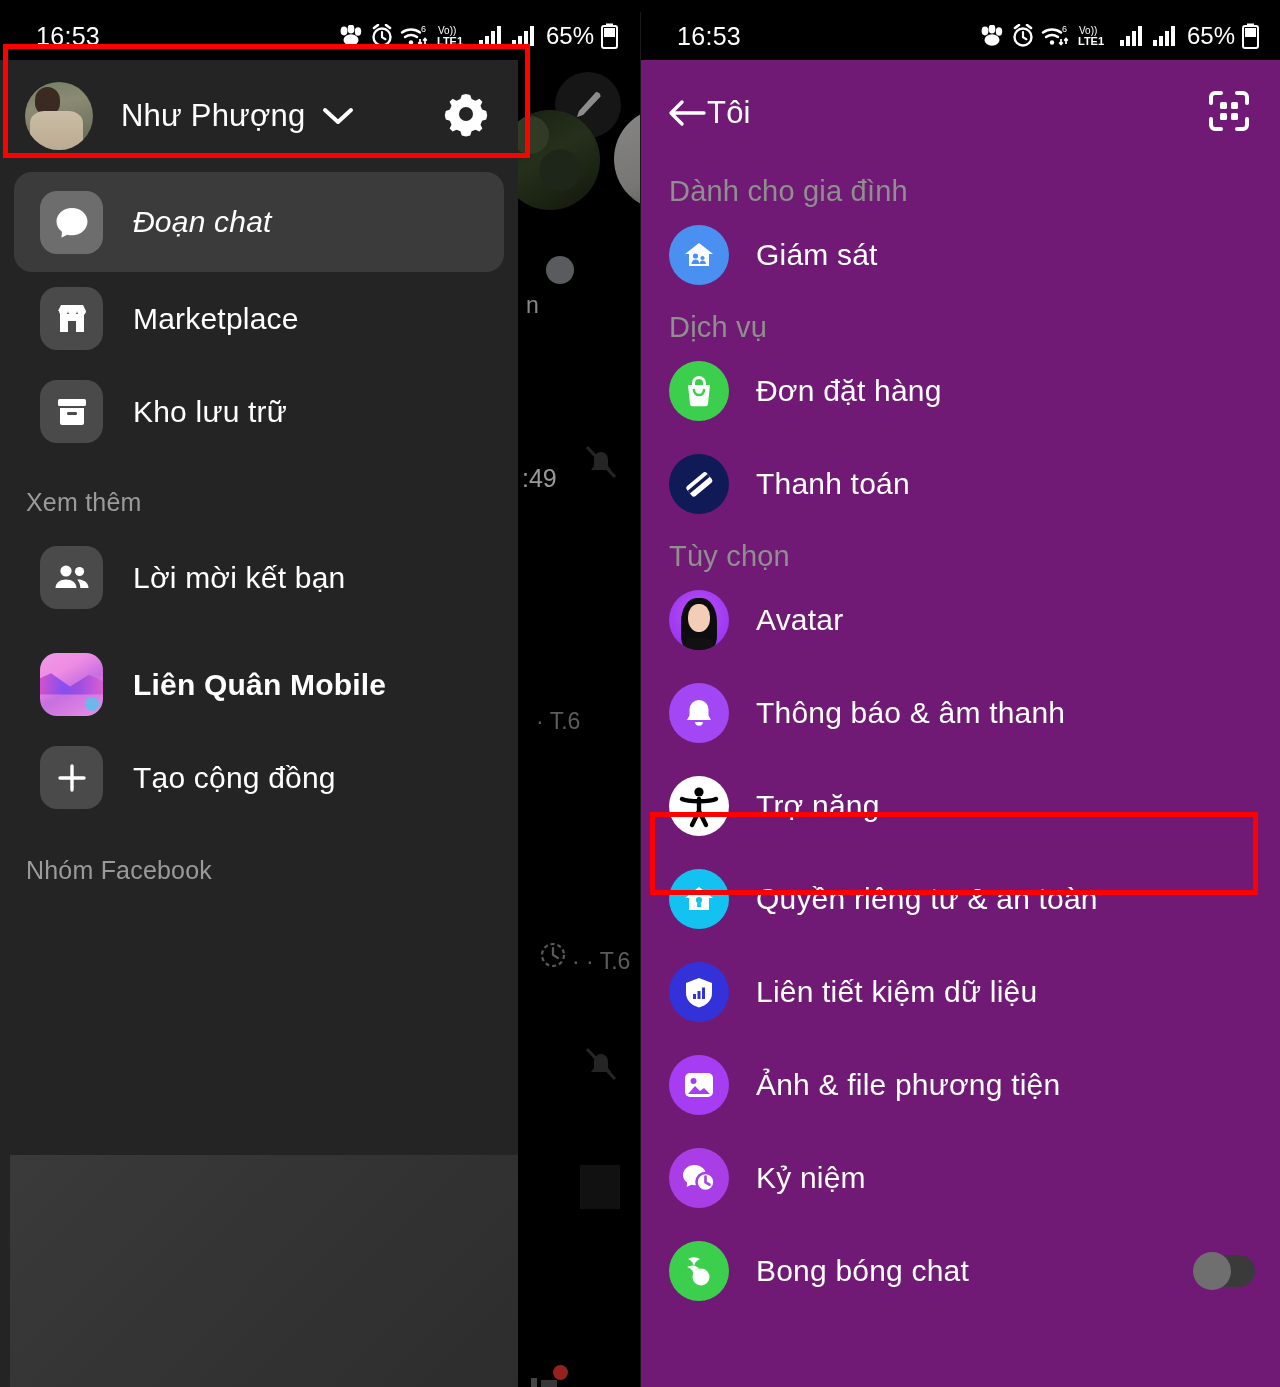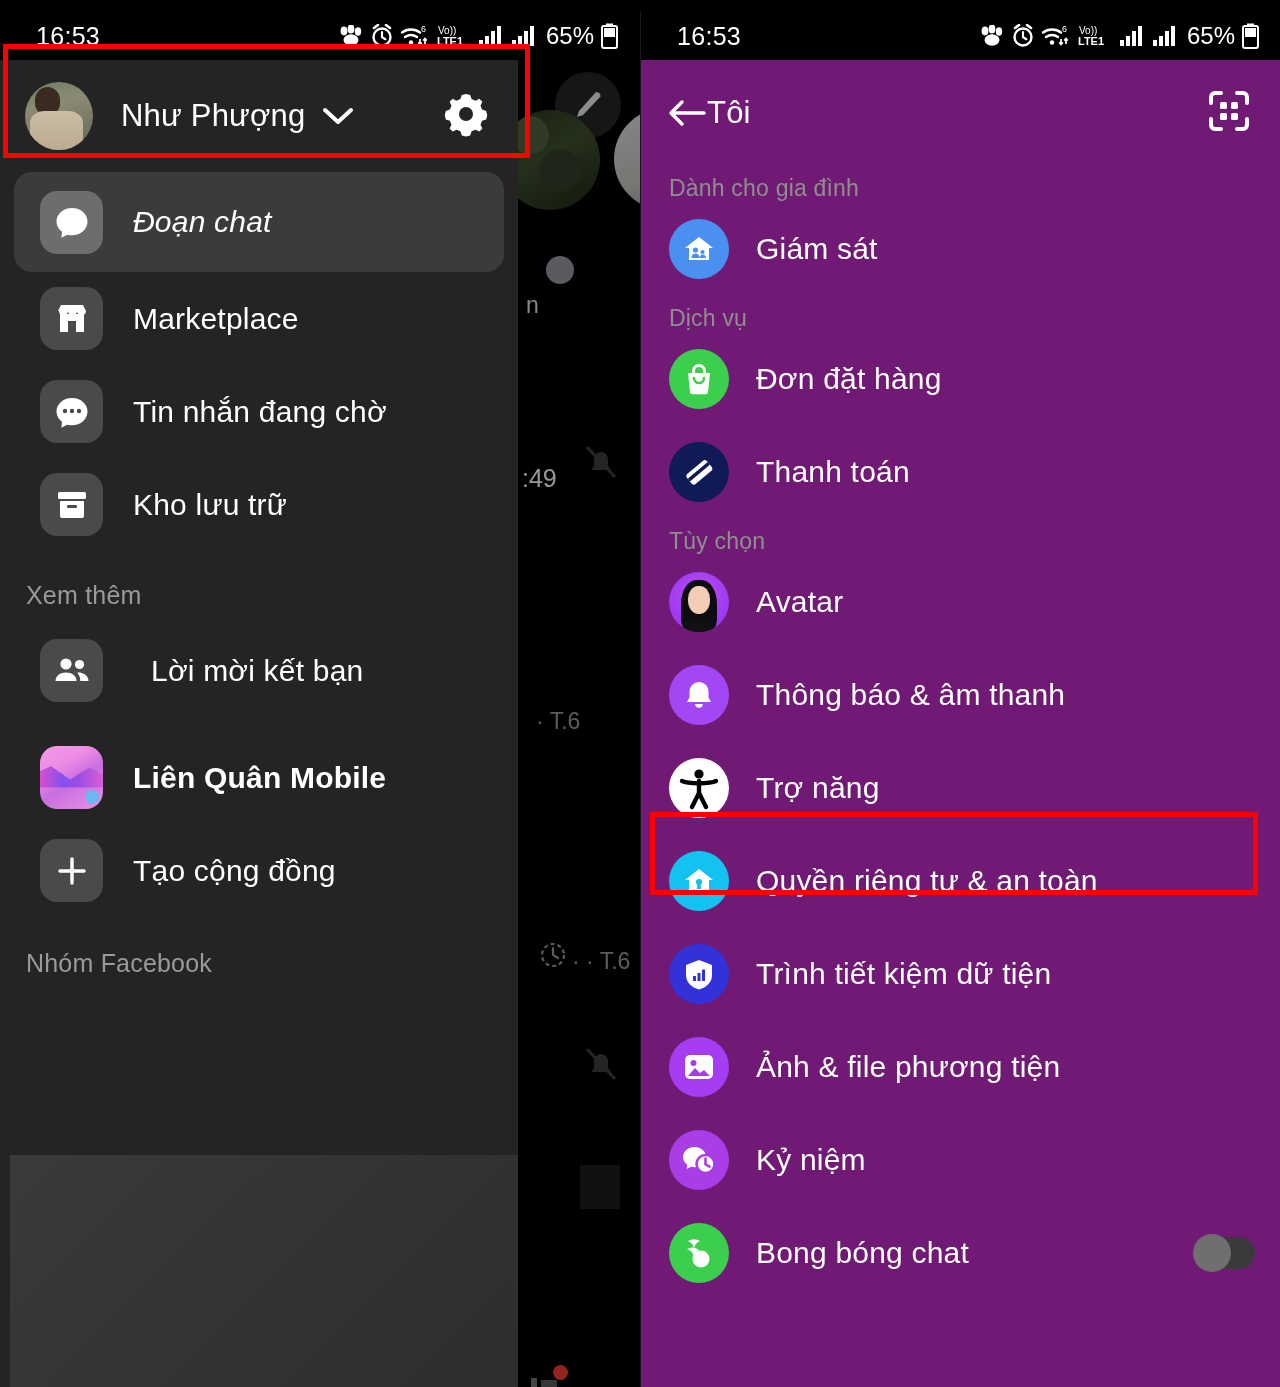--- a/index.html
+++ b/index.html
@@ -278,21 +278,21 @@
   .back-btn { flex: none; display: flex; align-items: center; }
   .topbar-title {
     color: #fff;
     font-size: 31px;
     letter-spacing: 0.2px;
   }
   .topbar-spacer { flex: 1; }
 
   .r-section-label {
     color: #8f8f8f;
-    font-size: 23px;
+    font-size: 29px;
     padding-left: 28px;
     margin-top: 10px;
     letter-spacing: 0.2px;
   }
   .r-item {
     display: flex;
     align-items: center;
     height: 93px;
     padding: 0 26px 0 28px;
     box-sizing: border-box;
@@ -487,46 +487,35 @@
       <span class="mi-icon">
         <svg width="34" height="34" viewBox="0 0 34 34">
           <path d="M3 9 L6 3 h22 l3 6 a4.5 4.5 0 0 1 -9 0 a4.5 4.5 0 0 1 -9 0 a4.5 4.5 0 0 1 -9 0 Z" fill="#fff"></path>
           <path d="M5 12 v18 h24 v-18" fill="#fff"></path>
           <rect x="13" y="19" width="8" height="11" fill="#4a4a4a"></rect>
         </svg>
       </span>
       <span class="mi-label">Marketplace</span>
     </div>
 
-    <div class="menu-item">
-      <span class="mi-icon">
-        <svg width="36" height="36" viewBox="0 0 36 36">
-          <path d="M18 4 C9.2 4 2.5 10.2 2.5 17.5 c0 4.1 2.1 7.8 5.5 10.2 l-0.6 6 5.8-3 a19 19 0 0 0 4.8 0.6 c8.8 0 15.5-6.2 15.5-13.8 S26.8 4 18 4 Z" fill="#fff"></path>
-          <circle cx="11" cy="17" r="2.2" fill="#4a4a4a"></circle>
-          <circle cx="18" cy="17" r="2.2" fill="#4a4a4a"></circle>
-          <circle cx="25" cy="17" r="2.2" fill="#4a4a4a"></circle>
-        </svg>
-      </span>
-      <span class="mi-label">Tin nhắn đang chờ</span>
-    </div>
 
     <div class="menu-item">
       <span class="mi-icon">
         <svg width="32" height="32" viewBox="0 0 32 32">
           <rect x="2" y="3" width="28" height="7" rx="1.6" fill="#fff"></rect>
           <path d="M4 12 h24 v15 a2 2 0 0 1 -2 2 H6 a2 2 0 0 1 -2-2 Z" fill="#fff"></path>
           <rect x="11" y="16" width="10" height="3" rx="1.2" fill="#4a4a4a"></rect>
         </svg>
       </span>
       <span class="mi-label">Kho lưu trữ</span>
     </div>
 
     <div class="section-label" style="margin-top:30px;">Xem thêm</div>
 
-    <div class="menu-item" style="margin-top:14px;gap:18px;">
+    <div class="menu-item" style="margin-top:14px;">
       <span class="mi-icon">
         <svg width="36" height="30" viewBox="0 0 36 30">
           <circle cx="12" cy="8" r="5.6" fill="#fff"></circle>
           <circle cx="25.5" cy="8.5" r="4.6" fill="#fff"></circle>
           <path d="M1.5 25 c0-5.4 4.7-8.6 10.5-8.6 S22.5 19.6 22.5 25 Z" fill="#fff"></path>
           <path d="M24 16.6 c5 0 10.5 2.6 10.5 8.4 h-8.2 c0-3.2-1-5.8-3-8.2 Z" fill="#fff"></path>
         </svg>
       </span>
       <span class="mi-label">Lời mời kết bạn</span>
     </div>
@@ -708,21 +697,21 @@
 
   <div class="r-item">
     <span class="r-icon" style="background:#3331d8;">
       <svg width="32" height="34" viewBox="0 0 32 34">
         <path d="M16 3 L29 8 v10 c0 7.5-5.6 12.4-13 14.5 C8.6 30.4 3 25.5 3 18 V8 Z" fill="#fff"></path>
         <rect x="10" y="19" width="3" height="5" fill="#3331d8"></rect>
         <rect x="14.5" y="16" width="3" height="8" fill="#3331d8"></rect>
         <rect x="19" y="12.5" width="3" height="11.5" fill="#3331d8"></rect>
       </svg>
     </span>
-    <span class="r-label">Trình tiết kiệm dữ tiện</span>
+    <span class="r-label">Liên tiết kiệm dữ liệu</span>
   </div>
 
   <div class="r-item">
     <span class="r-icon" style="background:#a63df2;">
       <svg width="34" height="32" viewBox="0 0 34 32">
         <rect x="3" y="4" width="28" height="24" rx="5" fill="#fff"></rect>
         <circle cx="11.5" cy="12" r="3" fill="#a63df2"></circle>
         <path d="M6 25 l7-8 5 5 4-3 6 6 z" fill="#a63df2"></path>
       </svg>
     </span>

